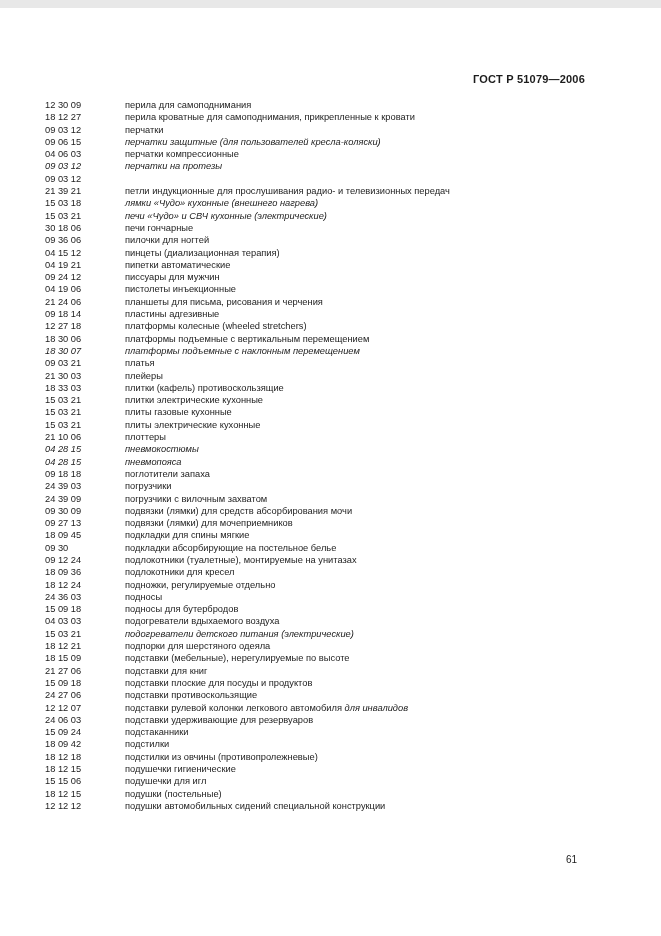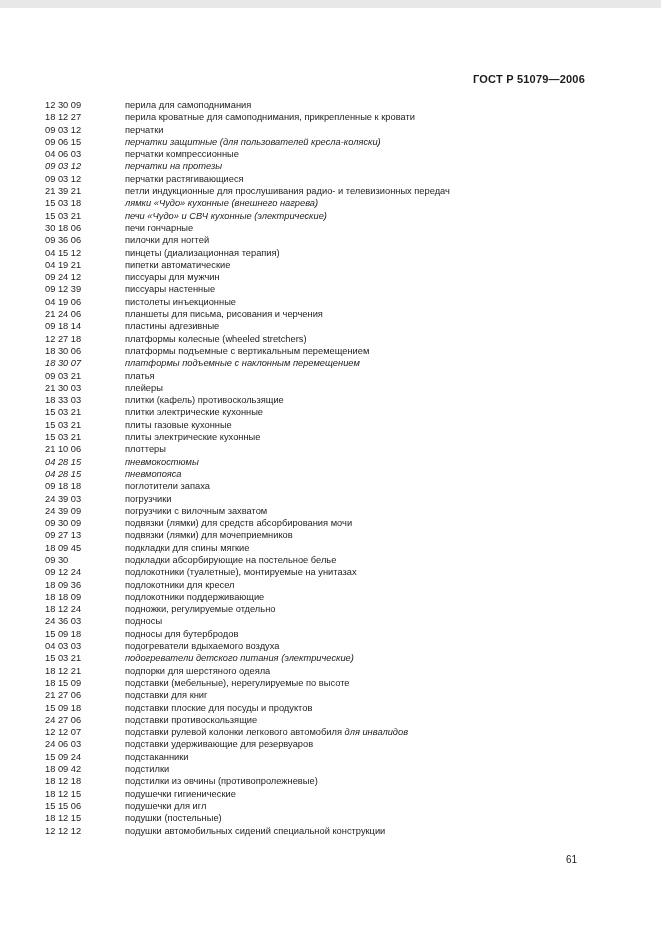--- a/index.html
+++ b/index.html
@@ -89,21 +89,20 @@
     <span class="desc">перчатки компрессионные</span>
   </div>
 
   <div class="row">
     <span class="code it">09 03 12</span>
     <span class="desc it">перчатки на протезы</span>
   </div>
 
   <div class="row">
     <span class="code">09 03 12</span>
-    <span class="desc">перчатки растягивающиеся</span>
   </div>
 
   <div class="row">
     <span class="code">21 39 21</span>
     <span class="desc">петли индукционные для прослушивания радио- и телевизионных передач</span>
   </div>
 
   <div class="row">
     <span class="code">15 03 18</span>
     <span class="desc it">лямки «Чудо» кухонные (внешнего нагрева)</span>
@@ -132,24 +131,20 @@
   <div class="row">
     <span class="code">04 19 21</span>
     <span class="desc">пипетки автоматические</span>
   </div>
 
   <div class="row">
     <span class="code">09 24 12</span>
     <span class="desc">писсуары для мужчин</span>
   </div>
 
-  <div class="row">
-    <span class="code">09 12 39</span>
-    <span class="desc">писсуары настенные</span>
-  </div>
 
   <div class="row">
     <span class="code">04 19 06</span>
     <span class="desc">пистолеты инъекционные</span>
   </div>
 
   <div class="row">
     <span class="code">21 24 06</span>
     <span class="desc">планшеты для письма, рисования и черчения</span>
   </div>
@@ -257,24 +252,20 @@
   <div class="row">
     <span class="code">09 12 24</span>
     <span class="desc">подлокотники (туалетные), монтируемые на унитазах</span>
   </div>
 
   <div class="row">
     <span class="code">18 09 36</span>
     <span class="desc">подлокотники для кресел</span>
   </div>
 
-  <div class="row">
-    <span class="code">18 18 09</span>
-    <span class="desc">подлокотники поддерживающие</span>
-  </div>
 
   <div class="row">
     <span class="code">18 12 24</span>
     <span class="desc">подножки, регулируемые отдельно</span>
   </div>
 
   <div class="row">
     <span class="code">24 36 03</span>
     <span class="desc">подносы</span>
   </div>

